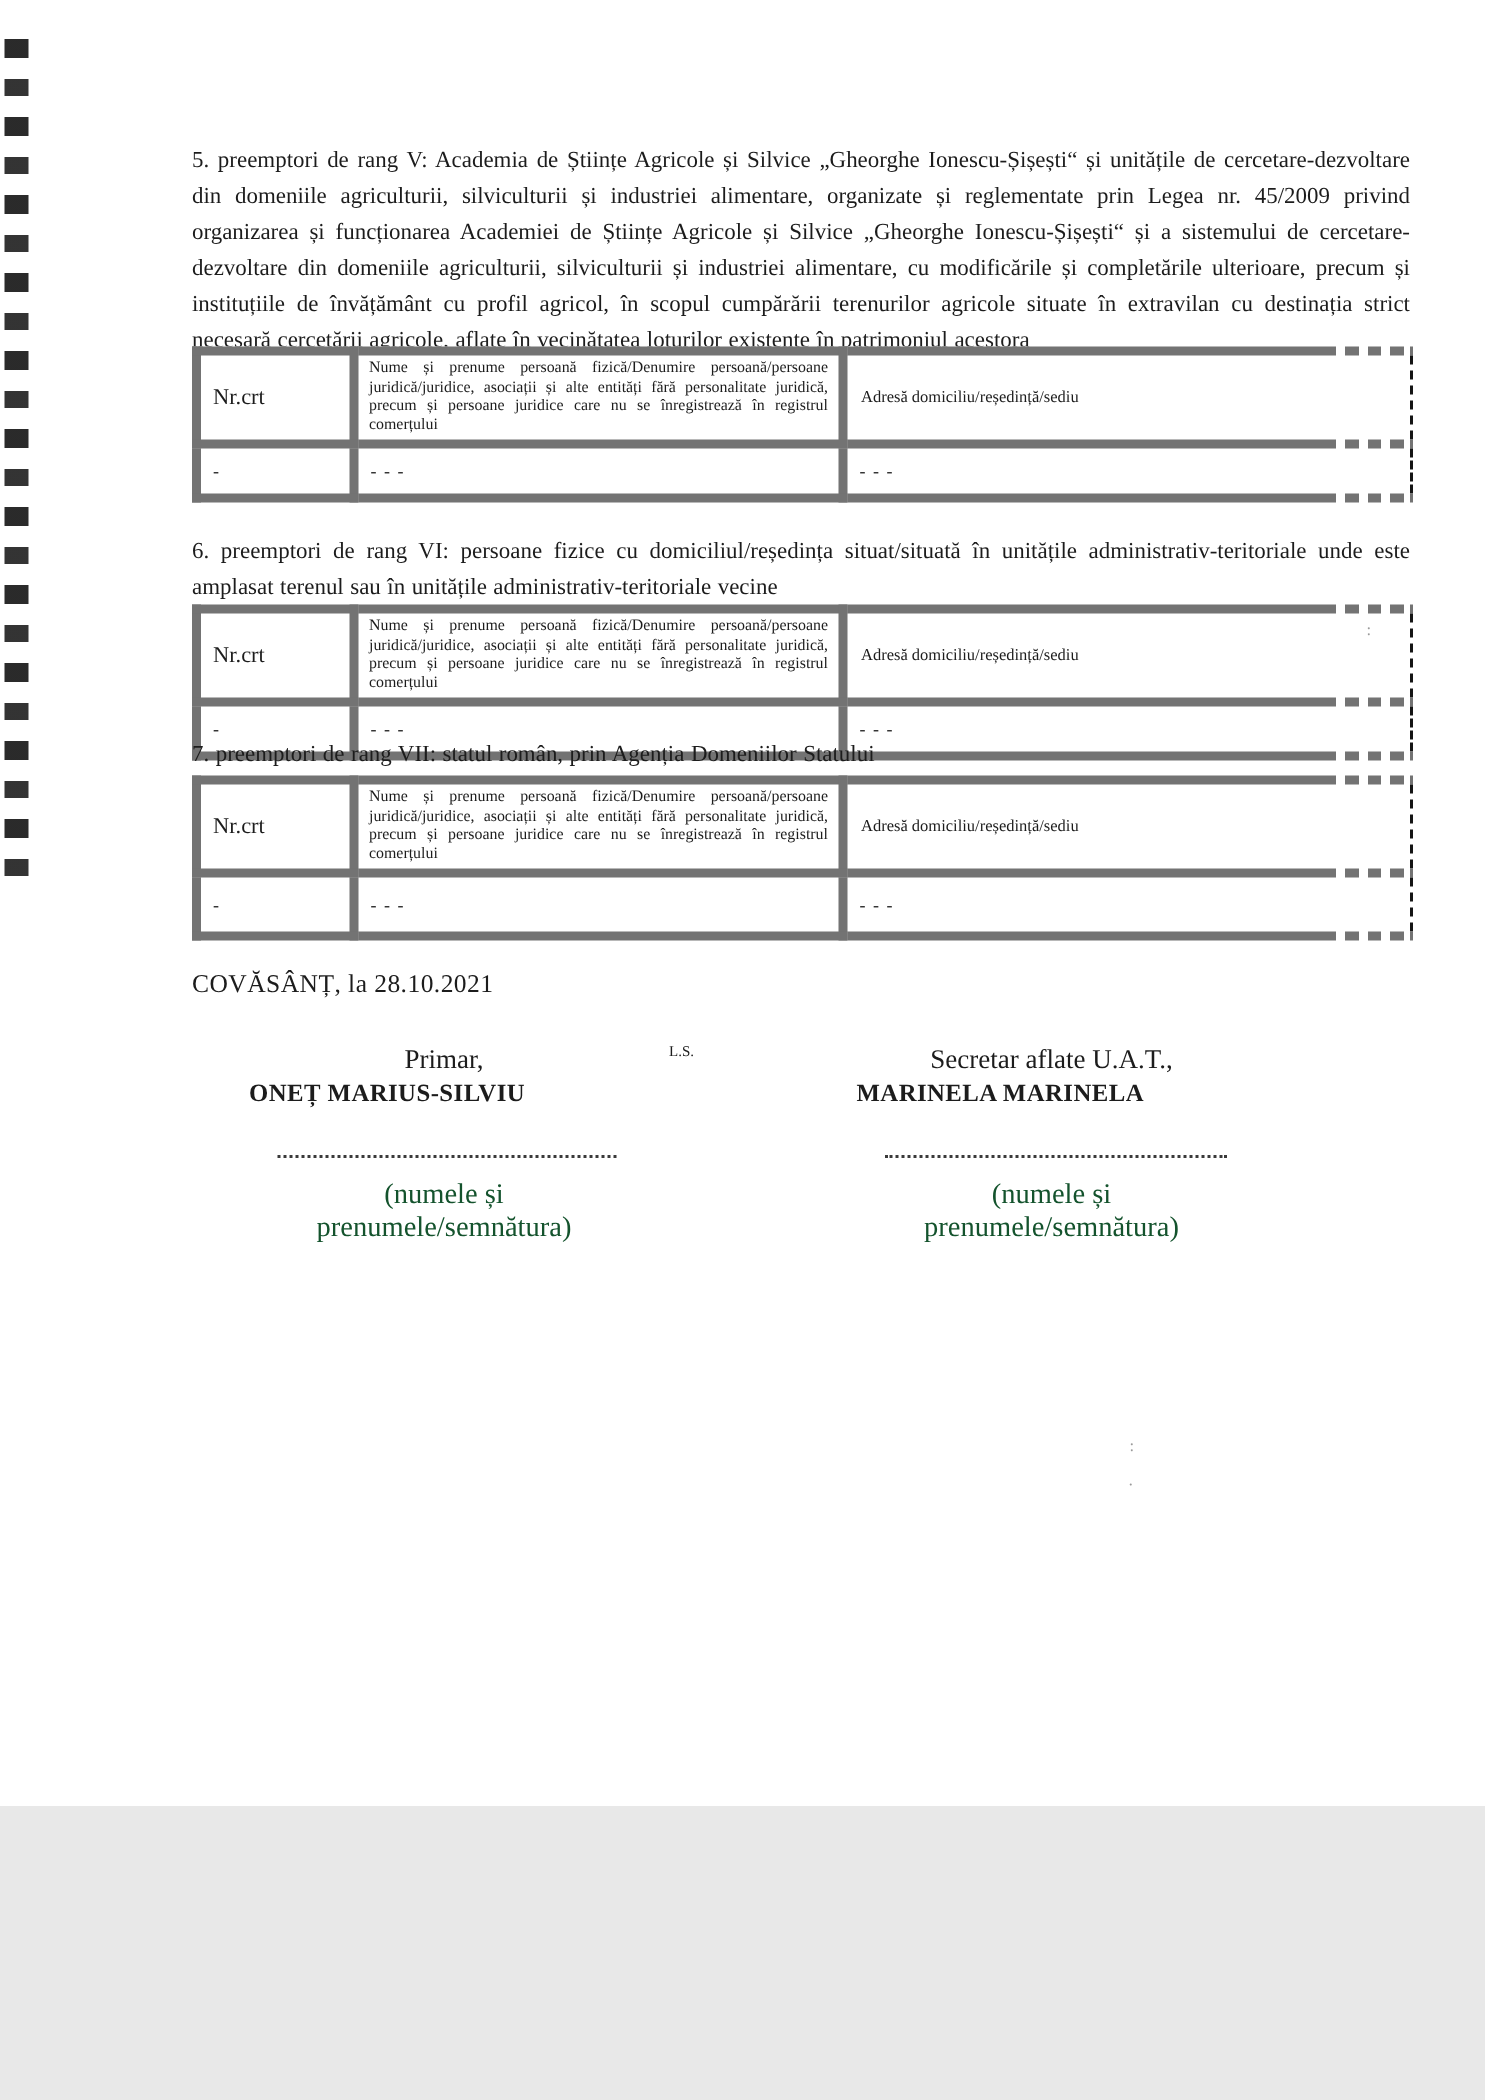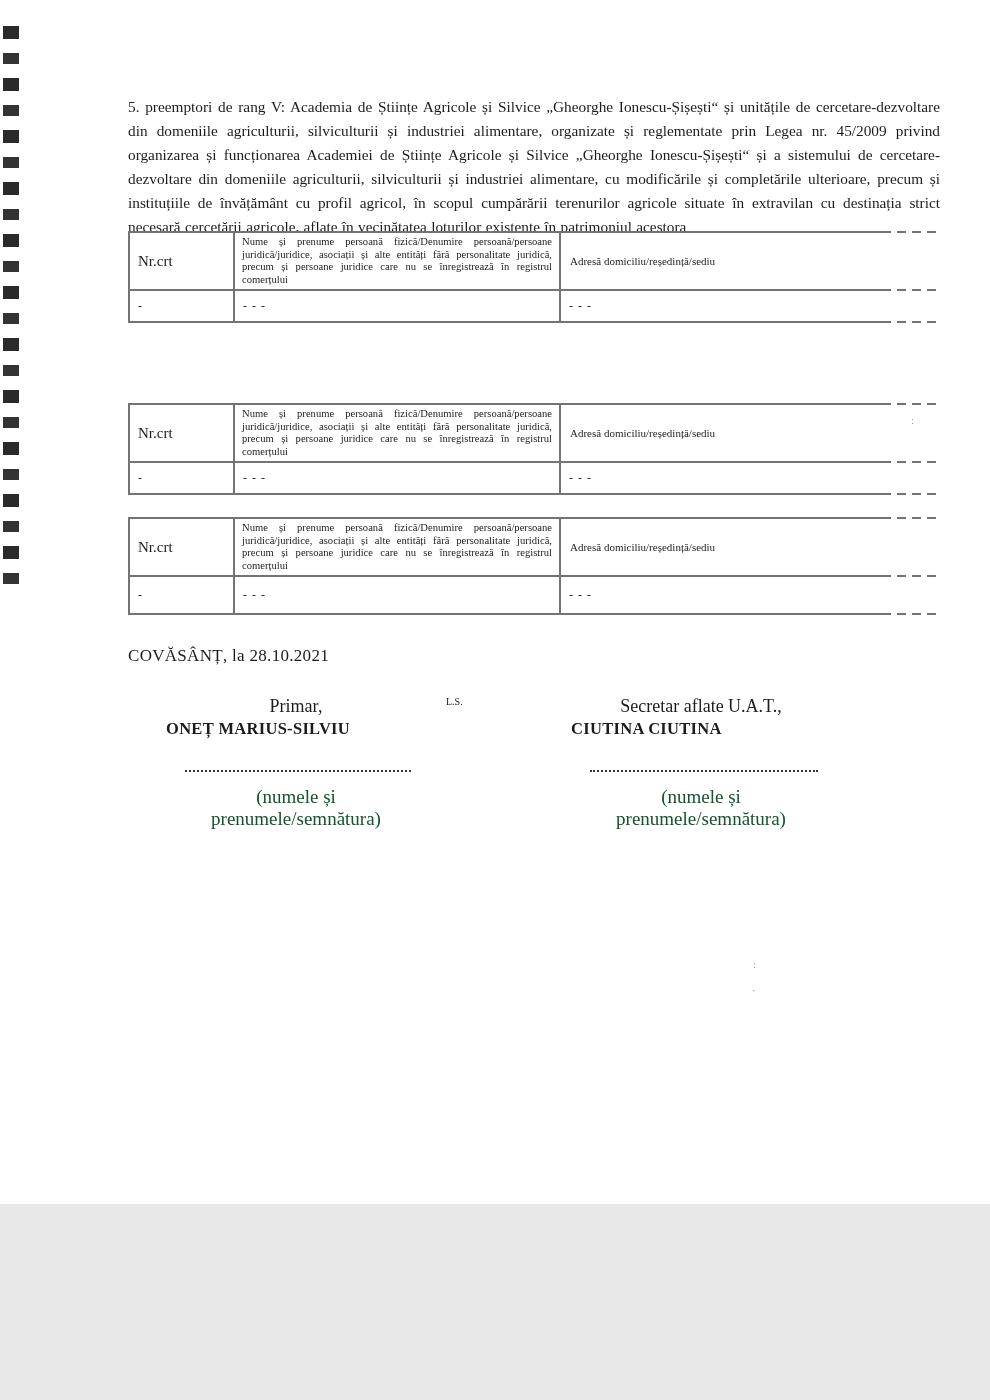--- a/index.html
+++ b/index.html
@@ -35,21 +35,21 @@
     text-align: justify; word-spacing: 0.5px;
   }
   .heading7 { text-align: left; }
 
   .twrap { position: absolute; left: 128px; width: 810px; }
   table.ptable {
     border-collapse: collapse; table-layout: fixed;
     width: 810px; background: #fff;
   }
   table.ptable td {
-    border: 2px solid #737373;
+    border: 6px solid #737373;
     vertical-align: middle;
     overflow: hidden;
   }
   table.ptable td.c-right { border-right: 2px dashed #141414; }
   td.h-nr   { font-size: 15px; padding: 2px 6px 2px 8px; }
   td.h-name { font-size: 10.6px; line-height: 12.6px; padding: 3px 7px; text-align: justify; }
   td.h-addr { font-size: 11px; padding: 2px 6px 2px 9px; }
   tr.hrow td { height: 46px; }
   tr.drow td { height: 26px; font-size: 12px; padding: 2px 6px 2px 8px; letter-spacing: 1px; }
   tr.drow-tall td { height: 32px; }
@@ -109,20 +109,21 @@
       <tr class="drow">
         <td>-</td>
         <td>- - -</td>
         <td class="c-right">- - -</td>
       </tr>
     </tbody>
       </table>
     <div class="dash-mask"></div>
   </div>
 
+  <div class="para" style="top:356px;">6. preemptori de rang VI: persoane fizice cu domiciliul/reședința situat/situată în unitățile administrativ-teritoriale unde este amplasat terenul sau în unitățile administrativ-teritoriale vecine</div>
 
   <div class="twrap" style="top:403px;">
     <table class="ptable">
       <colgroup>
           <col style="width:105px">
           <col style="width:326px">
           <col style="width:379px">
         </colgroup>
       <tbody>
           <tr class="hrow">
@@ -133,20 +134,21 @@
       <tr class="drow">
         <td>-</td>
         <td>- - -</td>
         <td class="c-right">- - -</td>
       </tr>
     </tbody>
       </table>
     <div class="dash-mask"></div>
   </div>
 
+  <div class="para heading7" style="top:491px;">7. preemptori de rang VII: statul român, prin Agenția Domeniilor Statului</div>
 
   <div class="twrap" style="top:517px;">
     <table class="ptable">
       <colgroup>
           <col style="width:105px">
           <col style="width:326px">
           <col style="width:379px">
         </colgroup>
       <tbody>
           <tr class="hrow">
@@ -163,21 +165,21 @@
       </table>
     <div class="dash-mask"></div>
   </div>
 
   <div class="place-date">COVĂSÂNȚ, la 28.10.2021</div>
 
   <div class="sig-title t-left">Primar,</div>
   <div class="sig-ls">L.S.</div>
   <div class="sig-title t-right">Secretar aflate U.A.T.,</div>
   <div class="sig-name n-left">ONEȚ MARIUS-SILVIU</div>
-  <div class="sig-name n-right">CIUTINA CIUTINA</div>
+  <div class="sig-name n-right">MARINELA MARINELA</div>
 
   <div class="dotline dl-left"></div>
   <div class="dotline dl-right"></div>
 
   <div class="sig-caption t-left">(numele și prenumele/semnătura)</div>
   <div class="sig-caption t-right">(numele și prenumele/semnătura)</div>
 
   <div class="speck" style="left:753px; top:958px;">:</div>
   <div class="speck" style="left:752px; top:984px;">·</div>
   <div class="speck" style="left:750px; top:1224px;">:</div>

